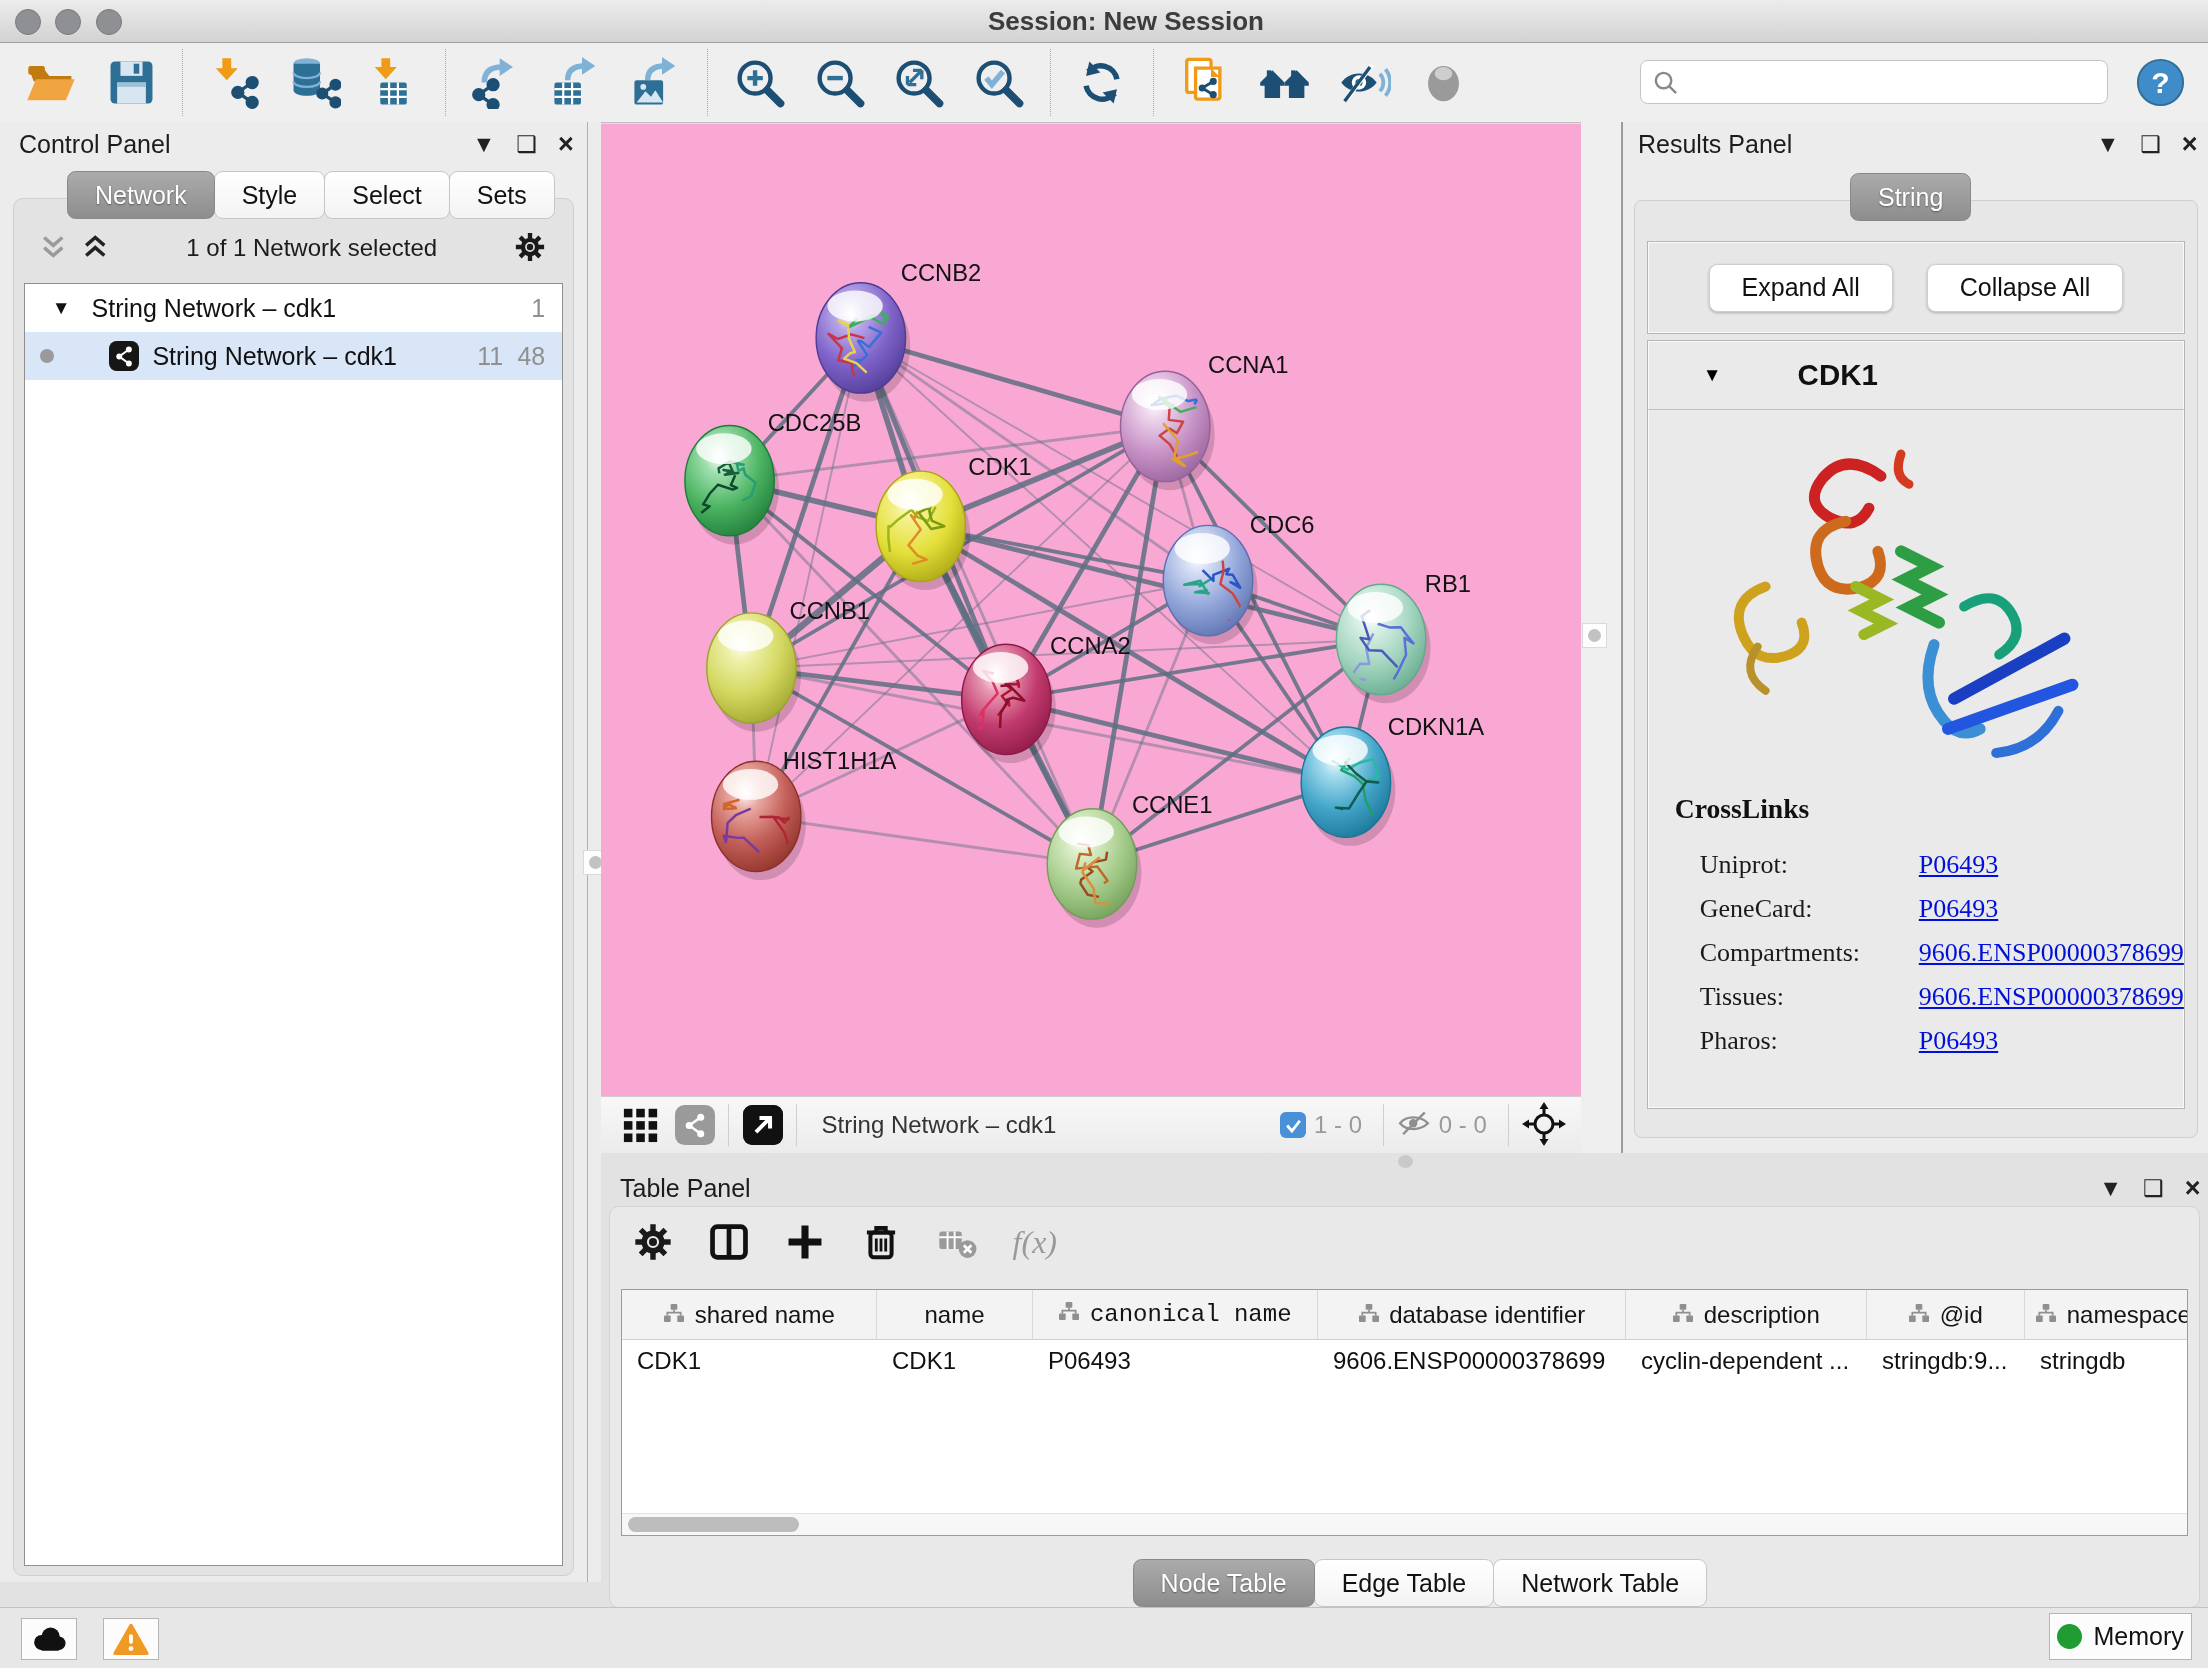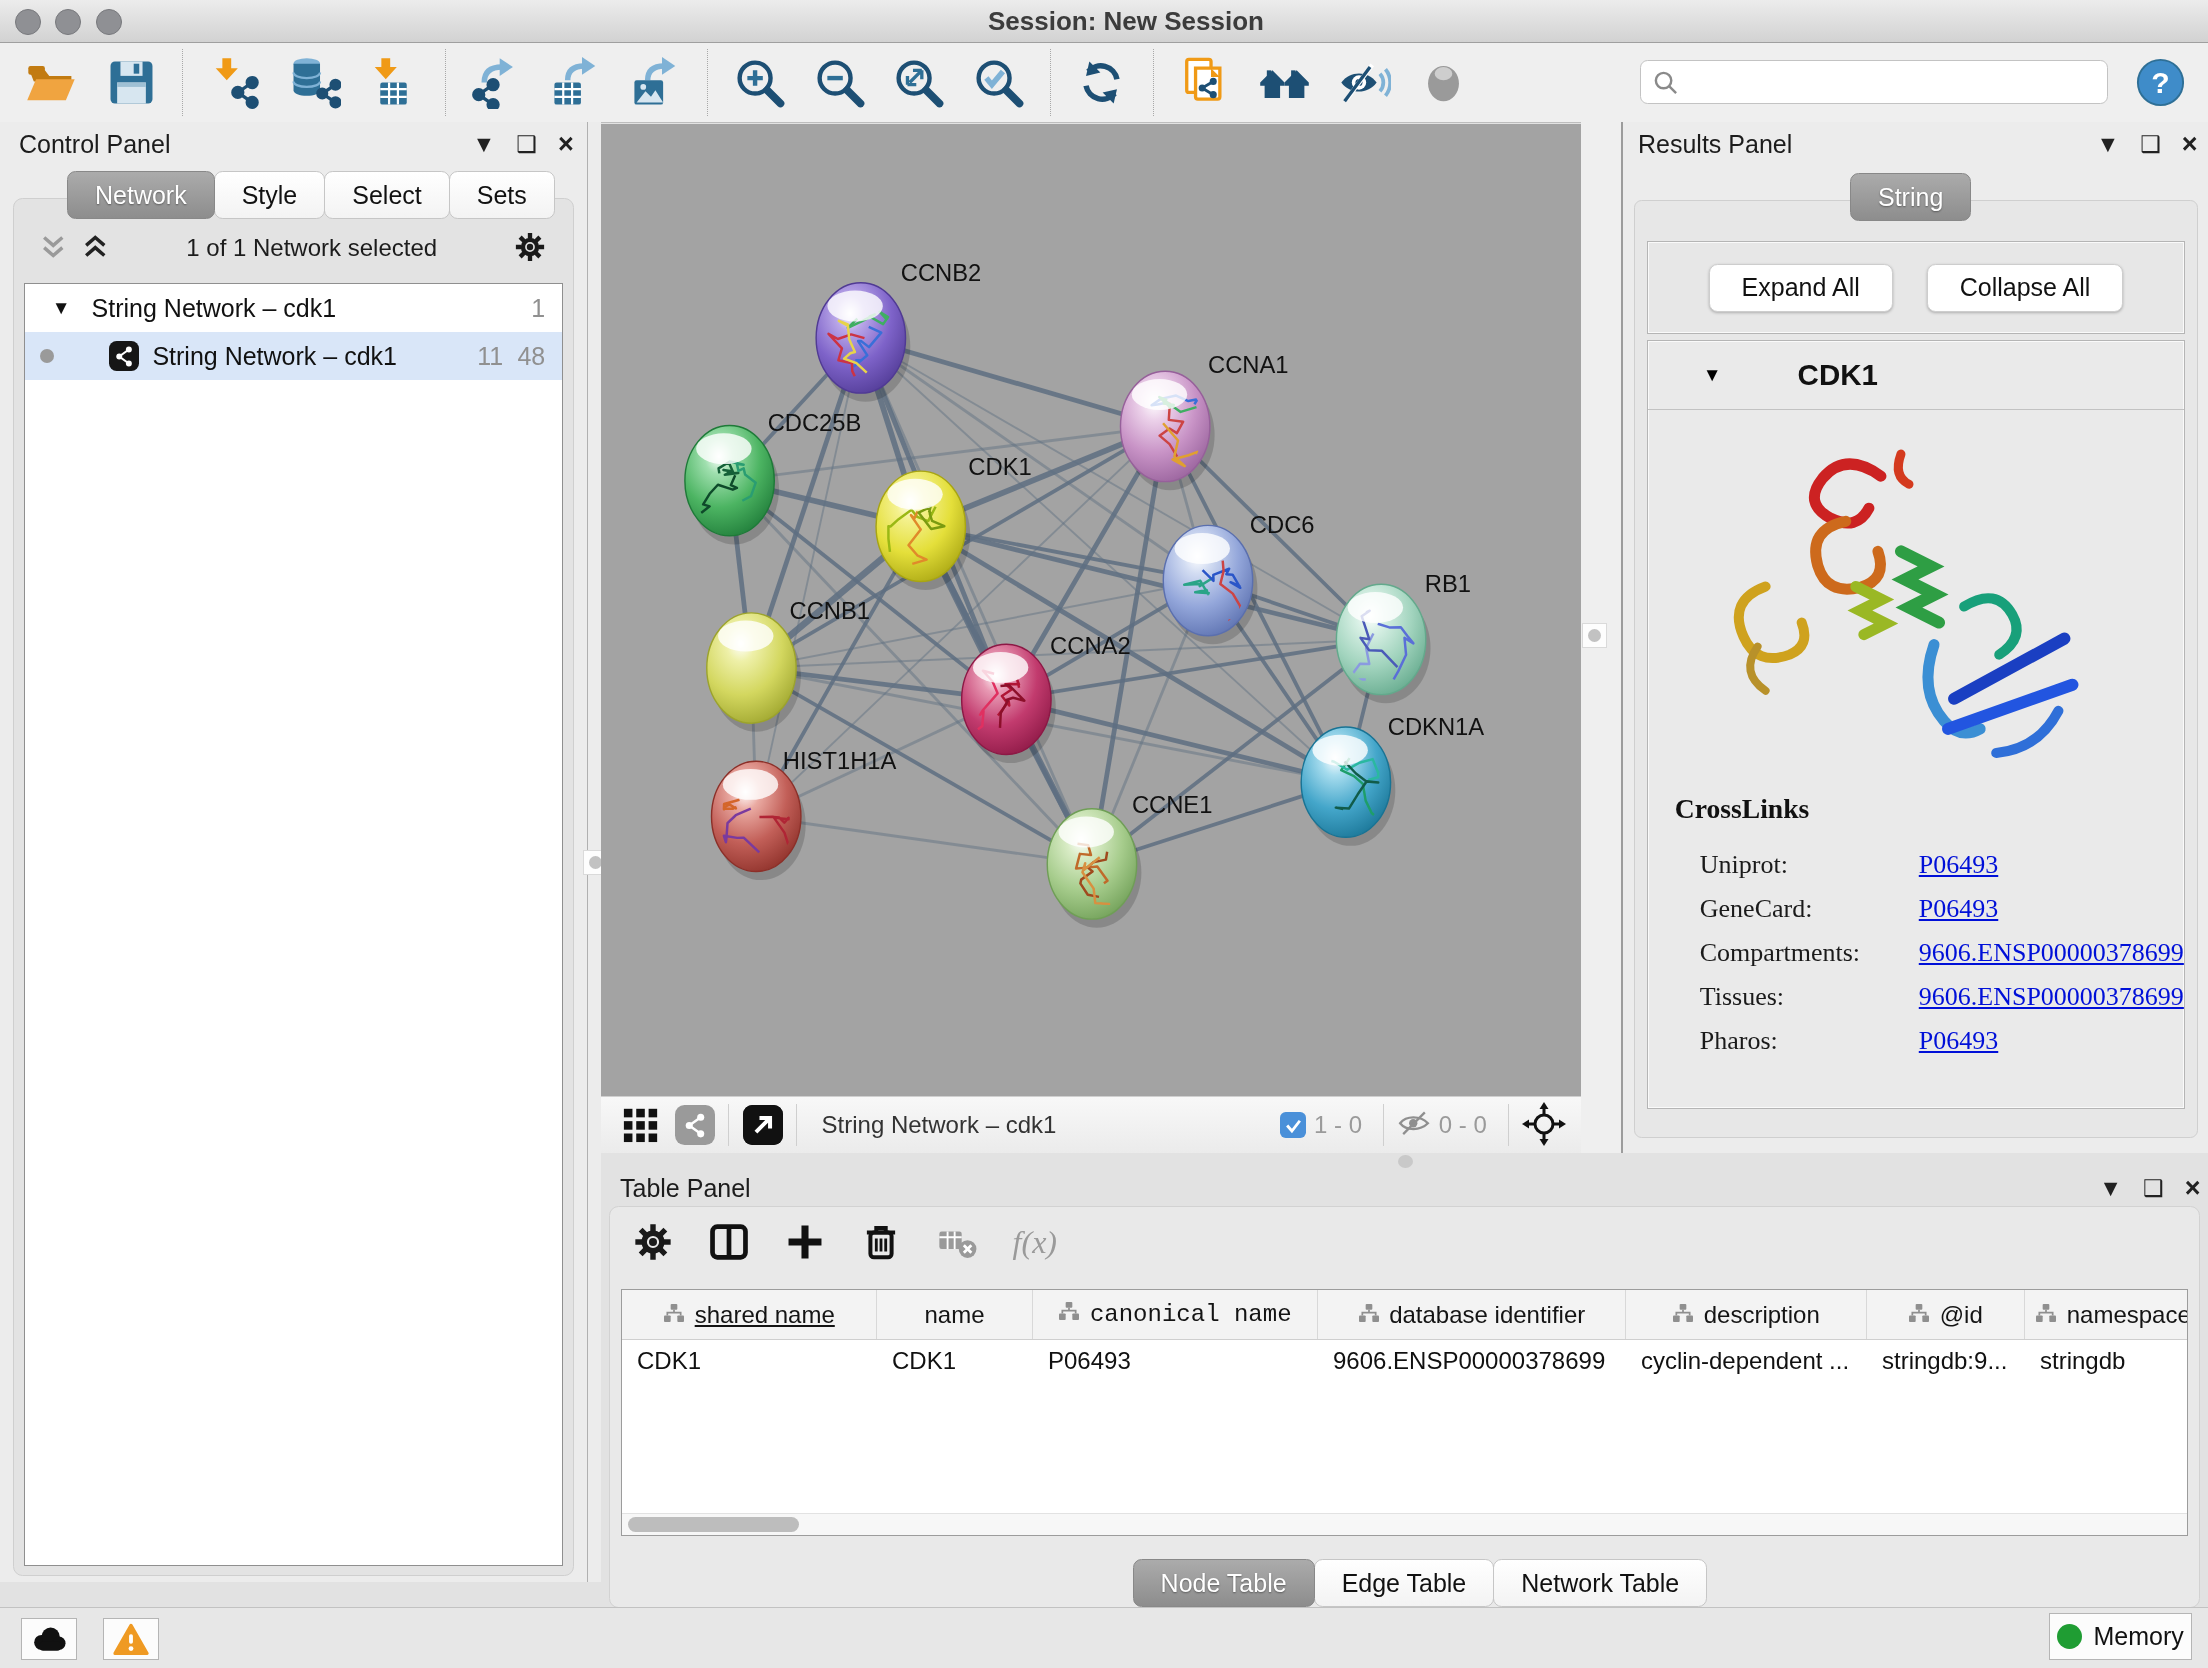--- a/index.html
+++ b/index.html
@@ -46,21 +46,21 @@
   .cp-status{flex:1;text-align:center;font-size:24px;color:#1c1c1c;}
   .cp-list{position:absolute;left:9.5px;right:9.5px;top:84px;bottom:9.5px;background:#fff;
     border:1px solid #8f8f8f;overflow:hidden;}
   .tree-row{position:relative;height:48px;display:flex;align-items:center;font-size:25px;color:#111;}
   .tree-row .count{position:absolute;right:17px;color:#909090;}
   .tree-row.selected{background:#d9e6f8;}
   .badge{width:30px;height:30px;border-radius:7.6px;background:#161616;display:flex;align-items:center;justify-content:center;}
   .dot{width:14.3px;height:14.3px;border-radius:50%;background:#9a9a9a;}
 
   
-  .canvas{position:absolute;left:601px;top:124px;width:980px;height:972px;background:#a3a3a3;}
+  .canvas{position:absolute;left:601px;top:124px;width:980px;height:972px;background:#f9a8d4;}
   .canvas-bar{position:absolute;left:601px;top:1096px;width:980px;height:57px;
     background:linear-gradient(#f8f8f8,#ebebeb);border-top:1px solid #cfcfcf;
     display:flex;align-items:center;box-sizing:border-box;}
   .cb-sep{width:0;height:42px;border-left:1px solid #cfcfcf;margin:0 13.3px;}
   .cb-text{font-size:24px;color:#333;}
   .cb-gray{font-size:24px;color:#9a9a9a;margin:0 7.6px;}
   .checkbox{width:26px;height:26px;border-radius:5.7px;background:#4a90d9;display:inline-flex;align-items:center;justify-content:center;}
 
   
   .v-split-left{position:absolute;left:588px;top:122px;width:13.3px;height:1460px;background:#ececec;}
@@ -768,21 +768,21 @@
           <svg width="40" height="40" viewBox="0 0 34 34">
               <rect x="2" y="8" width="19" height="15" rx="2" fill="#9a9a9a"></rect>
           <path d="M2 13h19M9 8v15M15 8v15" stroke="#fff" stroke-width="1.6"></path>
           <circle cx="26" cy="23" r="7.5" fill="#9a9a9a"></circle>
               <path d="M22.8 19.8l6.4 6.4M29.2 19.8l-6.4 6.4" stroke="#fff" stroke-width="2.4"></path>
             </svg></span>
         <span class="fx">f(x)</span>
       </div>
       <div class="tablebox">
         <div class="thead" id="table-head">
-            <div class="th" style="width: 255px; text-decoration: underline;">
+            <div class="th" style="width: 255px;">
               <span><svg width="22" height="20" viewBox="0 0 23 21">
                   <g fill="#8f8f8f">
                     <rect x="8" y="1" width="7" height="6" rx="1"></rect>
                     <rect x="1" y="13" width="7" height="7" rx="1"></rect>
                     <rect x="15" y="13" width="7" height="7" rx="1"></rect>
                   </g>
                   <path d="M11.5 7v3M4.5 13v-3h14v3" stroke="#8f8f8f" stroke-width="1.8" fill="none"></path>
                 </svg></span>
               <span>shared name</span>
             </div>

